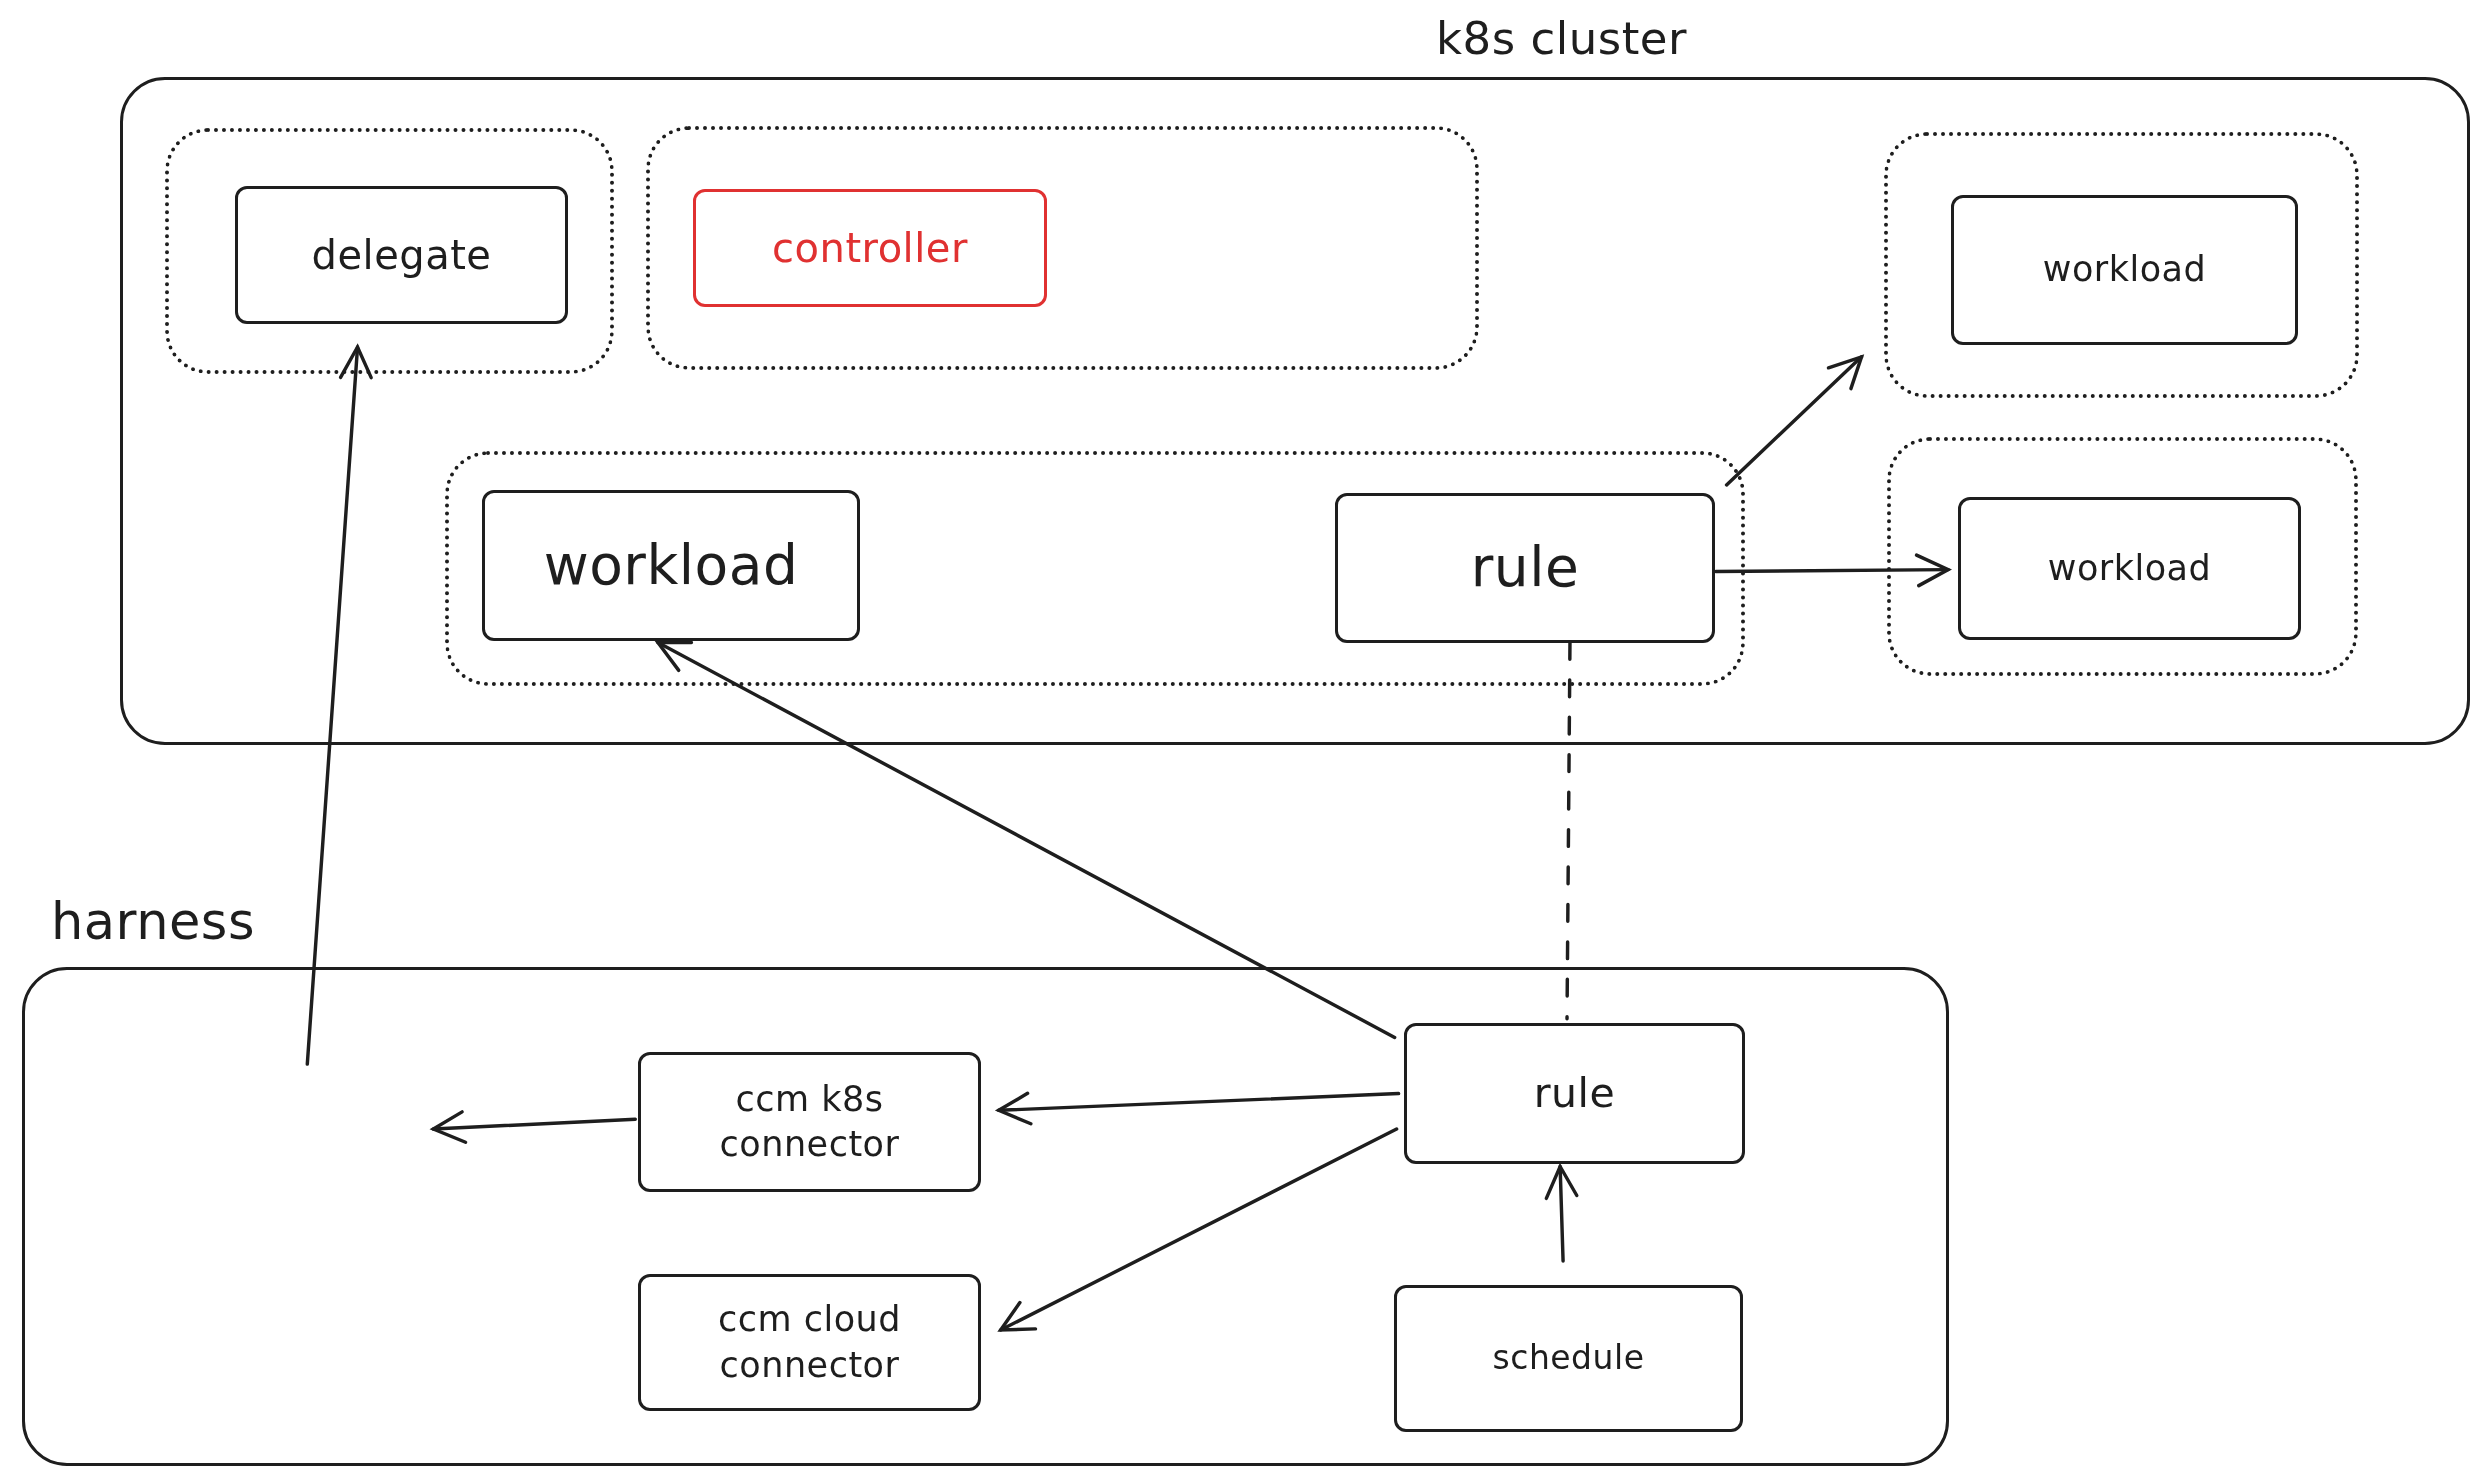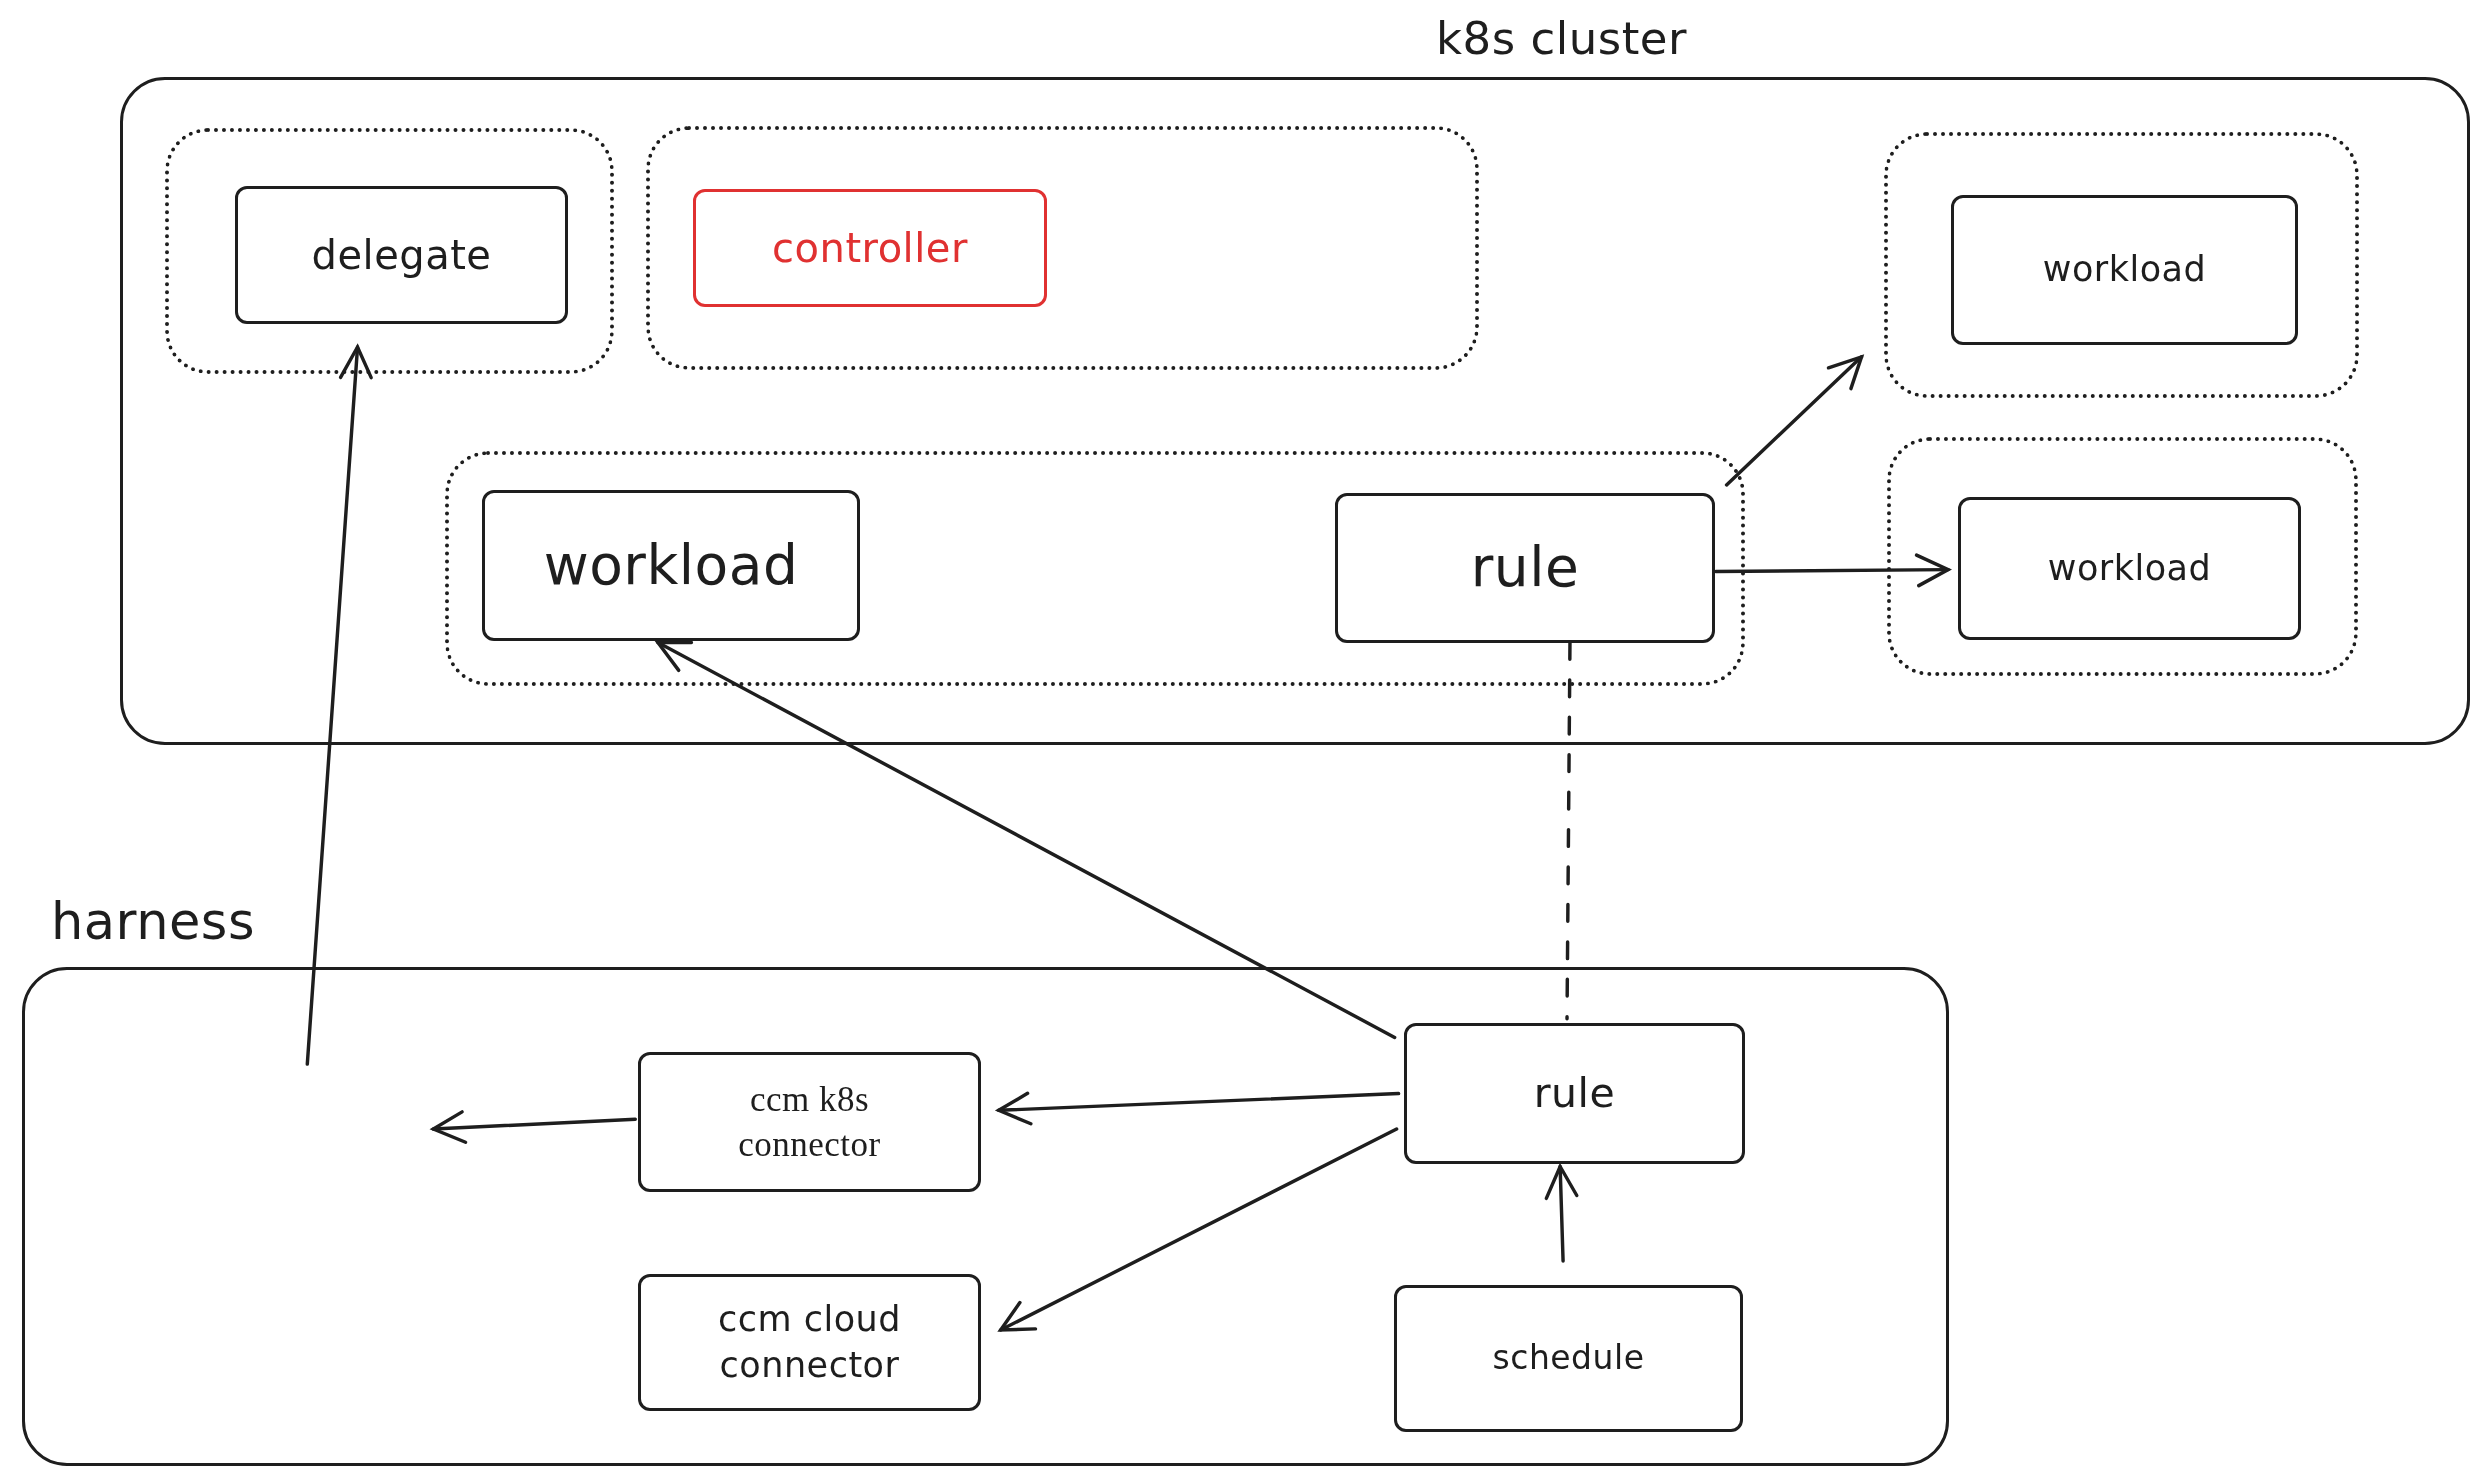--- a/index.html
+++ b/index.html
@@ -99,21 +99,21 @@
   <div class="box f-lg" style="left:1335px;top:493px;width:374px;height:144px;">
     <span>rule</span>
   </div>
 
   <div class="dotted" style="left:1887px;top:437px;width:463px;height:231px;"></div>
   <div class="box f-sm" style="left:1958px;top:497px;width:337px;height:137px;">
     <span>workload</span>
   </div>
 
 
-  <div class="box f-sm" style="left:638px;top:1052px;width:337px;height:134px;font-family:Liberation Serif, serif;">
+  <div class="box f-sm" style="left:638px;top:1052px;width:337px;height:134px;">
     <span>ccm k8s</span>
     <span>connector</span>
   </div>
 
   <div class="box f-sm" style="left:638px;top:1274px;width:337px;height:131px;">
     <span>ccm cloud</span>
     <span>connector</span>
   </div>
 
   <div class="box" style="left:1404px;top:1023px;width:335px;height:135px;font-size:41px;">

